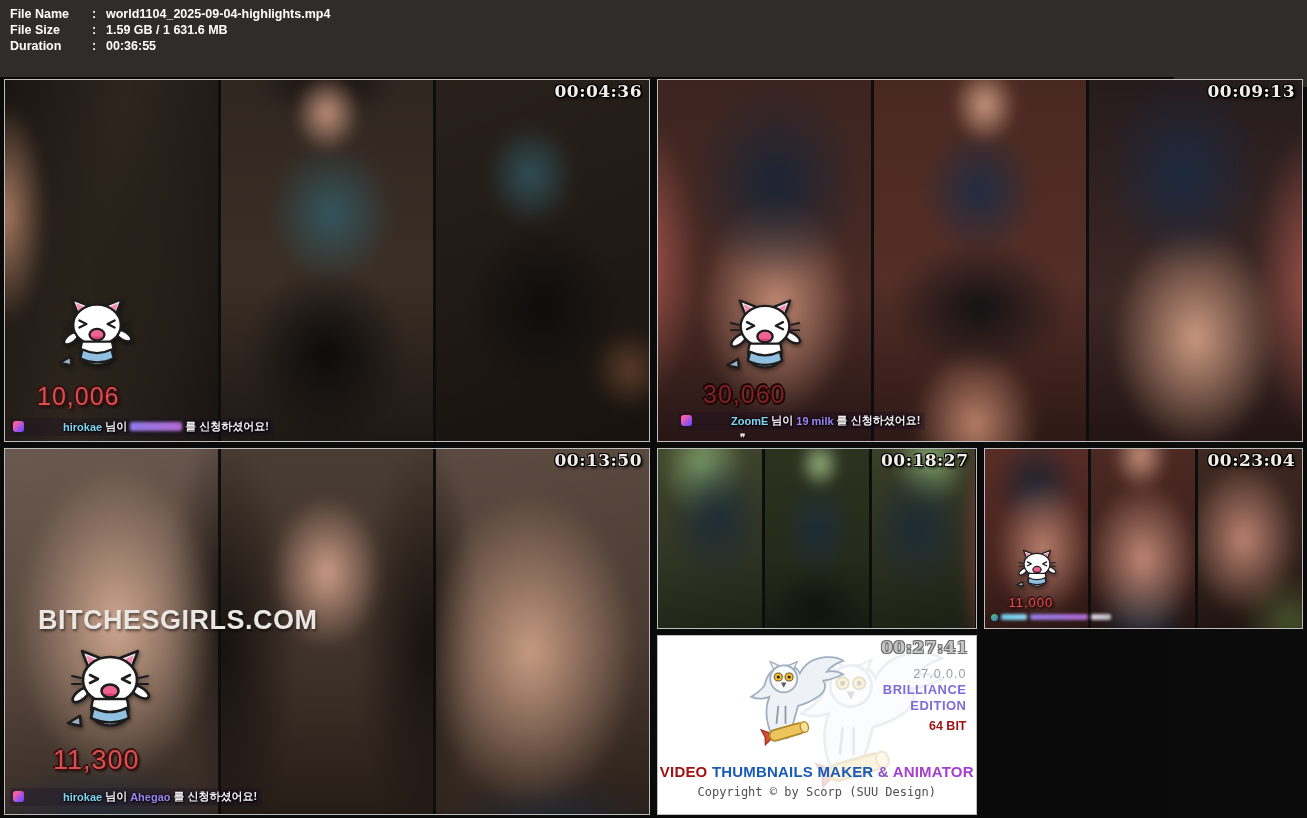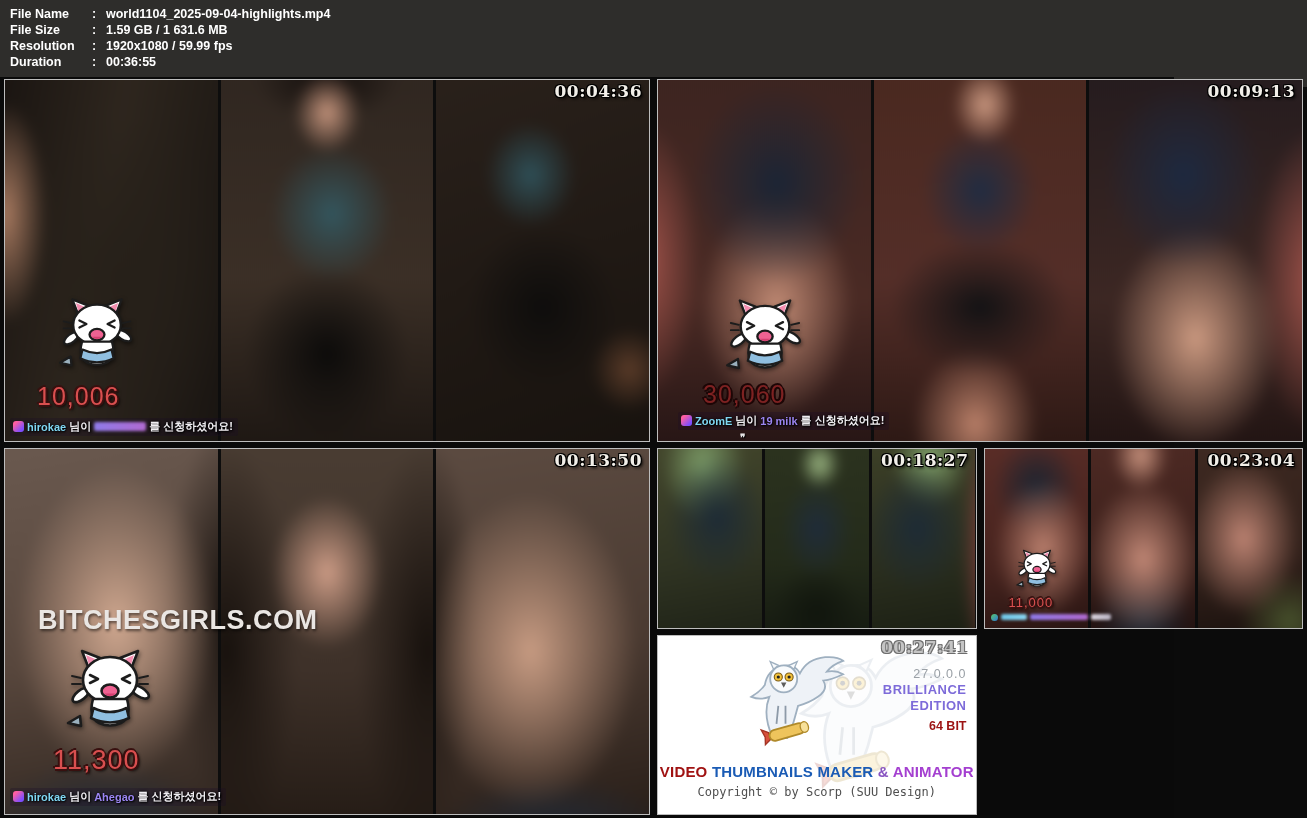--- a/index.html
+++ b/index.html
@@ -30,21 +30,21 @@
       text-shadow:-1px -1px 0 #000,1px -1px 0 #000,-1px 1px 0 #000,1px 1px 0 #000,2px 2px 3px rgba(0,0,0,.85);}
   .ts.light{color:#c4c4c4;
       text-shadow:-1px -1px 0 #6e6e6e,1px -1px 0 #6e6e6e,-1px 1px 0 #6e6e6e,1px 1px 0 #6e6e6e;}
   .count{position:absolute;z-index:6;font-weight:normal;letter-spacing:1px;color:#d94f4f;
       text-shadow:-2px -1px 0 #38100f,2px 1px 0 #38100f,0 2px 0 #38100f,0 -2px 0 #38100f,2px 2px 3px #000;}
   .count.dark{color:#7e2222;
       text-shadow:-2px -1px 0 #1d0606,2px 1px 0 #1d0606,0 2px 0 #1d0606,0 -2px 0 #1d0606;}
   .chat{position:absolute;z-index:6;display:flex;align-items:center;gap:3px;
       font-weight:bold;font-size:11px;color:#f0eef2;text-shadow:1px 1px 2px #000,0 0 3px #000;
       background:rgba(25,12,40,.28);padding:1px 5px 2px 3px;border-radius:2px;white-space:nowrap;}
-  .chat .u{color:#7fd6f2;} .chat .rq{color:#9b85f2;filter:blur(.4px);}
+  .chat .u{color:#7fd6f2;margin-left:36px;} .chat .rq{color:#9b85f2;filter:blur(.4px);}
   .chat-icon{width:11px;height:11px;border-radius:3px;flex:0 0 auto;
       background:linear-gradient(135deg,#ff5fa2 20%,#7c4dff 80%);}
   .chip{display:inline-block;height:9px;border-radius:2px;filter:blur(1.6px);
       background:linear-gradient(90deg,#8f7ae8,#b06ad0);}
   .chip.cy{background:linear-gradient(90deg,#6fc9ea,#8bd8f5);}
   .chip.wh{background:linear-gradient(90deg,#d9d4de,#bdb6c6);}
   .tinychat{position:absolute;z-index:6;display:flex;gap:3px;align-items:center;}
   .tinychat .dot{width:7px;height:7px;border-radius:50%;background:linear-gradient(135deg,#58c66a,#2f7bd6);}
   .wm{position:absolute;z-index:6;font-weight:bold;font-size:27px;letter-spacing:.5px;color:#eae6e3;
       text-shadow:1px 2px 3px rgba(0,0,0,.55);}
@@ -177,21 +177,20 @@
       </g>
     </symbol>
   </defs>
 </svg>
 
 <div id="stage">
 
   <div class="hdr">
     <div class="row"><span class="lbl">File Name</span><span class="sep">:</span><span>world1104_2025-09-04-highlights.mp4</span></div>
     <div class="row"><span class="lbl">File Size</span><span class="sep">:</span><span>1.59 GB / 1 631.6 MB</span></div>
-    <div class="row"><span class="lbl">Resolution</span><span class="sep">:</span><span>1920x1080 / 59.99 fps</span></div>
     <div class="row"><span class="lbl">Duration</span><span class="sep">:</span><span>00:36:55</span></div>
   </div>
 
   <div class="sheet">
 
     <div class="cell">
       <div class="strips">
         <div class="strip sA1"></div>
         <div class="strip sA2"></div>
         <div class="strip sA3"></div>

